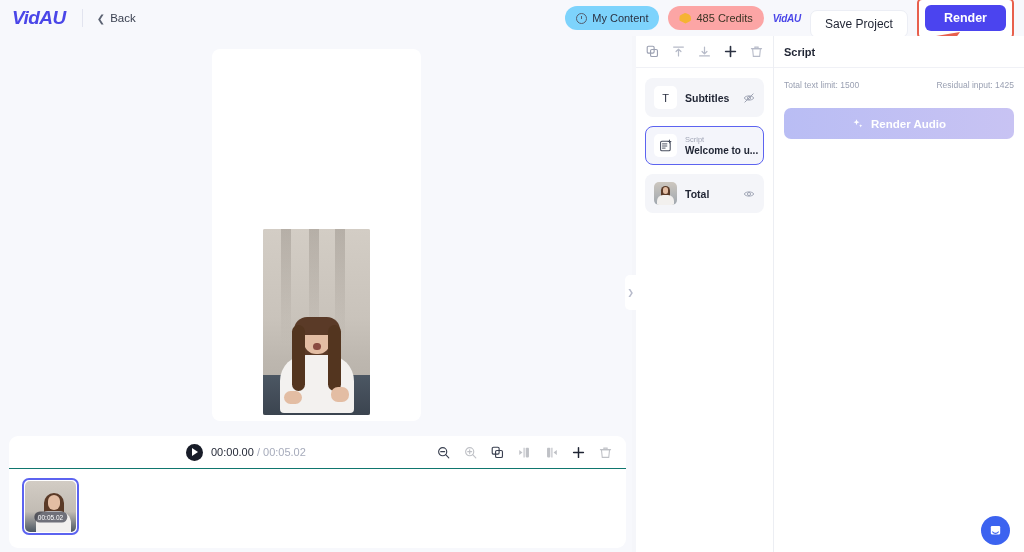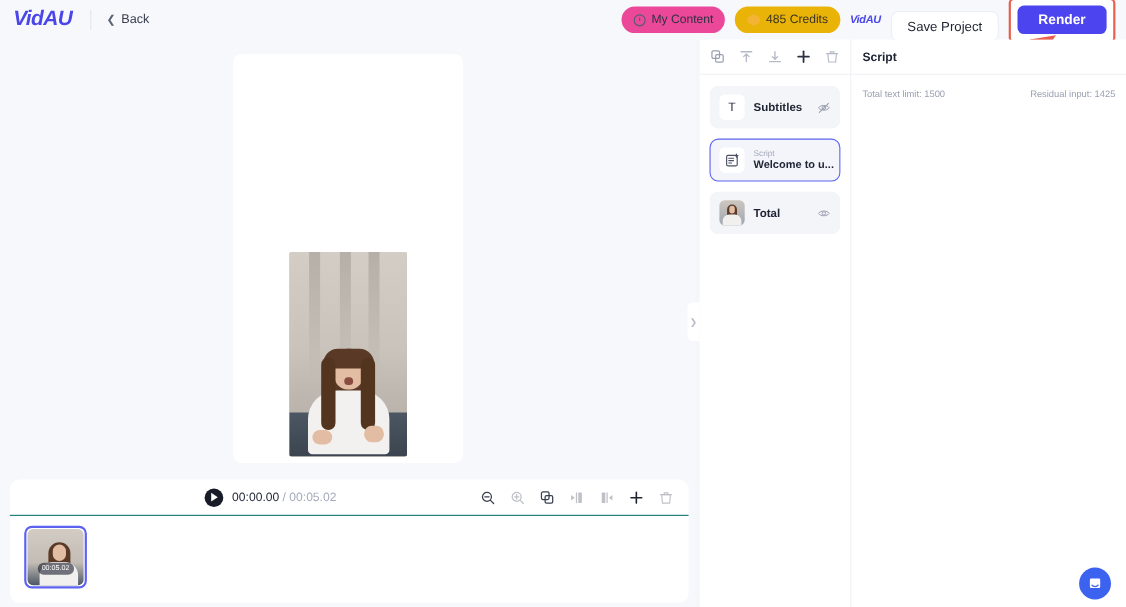--- a/index.html
+++ b/index.html
@@ -35,22 +35,22 @@
 
   .hdr-right {
     margin-left: auto; display: flex; align-items: center; gap: 9px;
     padding-right: 8px;
   }
   .pill {
     display: flex; align-items: center; gap: 5px;
     height: 24px; padding: 0 11px; border-radius: 12px;
     font-size: 11px; cursor: pointer; white-space: nowrap;
   }
-  .pill-content { background: #ec4899; color: #2b3142; }
-  .pill-credits { background: #eab308; color: #3b3424; }
+  .pill-content { background: #7dd3fc; color: #2b3142; }
+  .pill-credits { background: #fca5a5; color: #3b3424; }
   .clock-ic {
     width: 11px; height: 11px; border: 1.3px solid #555c6e; border-radius: 50%;
     position: relative; flex: none;
   }
   .clock-ic::before {
     content:''; position:absolute; left:4px; top:2px; width:1.2px; height:3.5px;
     background:#555c6e;
   }
   .coin-ic {
     width: 12px; height: 11px; flex: none;
@@ -476,20 +476,27 @@
     <span>❯</span>
   </div>
 
   <div class="right-panel">
     <div class="rp-head">Script</div>
     <div class="rp-body">
       <div class="rp-meta">
         <span>Total text limit: 1500</span>
         <span>Residual input: 1425</span>
       </div>
+      <div class="rp-render-audio">
+        <svg class="sparkle" viewBox="0 0 16 16">
+          <path d="M6 1.5 L7.1 4.4 L10 5.5 L7.1 6.6 L6 9.5 L4.9 6.6 L2 5.5 L4.9 4.4 Z" fill="#ffffff"></path>
+          <path d="M11.6 8.2 L12.2 9.8 L13.8 10.4 L12.2 11 L11.6 12.6 L11 11 L9.4 10.4 L11 9.8 Z" fill="#ffffff"></path>
+        </svg>
+        <span>Render Audio</span>
+      </div>
     </div>
   </div>
 
   <div class="chat-fab">
     <svg width="15" height="15" viewBox="0 0 16 16">
       <rect x="3" y="3.2" width="10" height="9" rx="1.2" fill="#ffffff"></rect>
       <path d="M5 9.6 C6.4 11.4 9.6 11.4 11 9.6" fill="none" stroke="#3c63f0" stroke-width="1.3" stroke-linecap="round"></path>
     </svg>
   </div>
 

